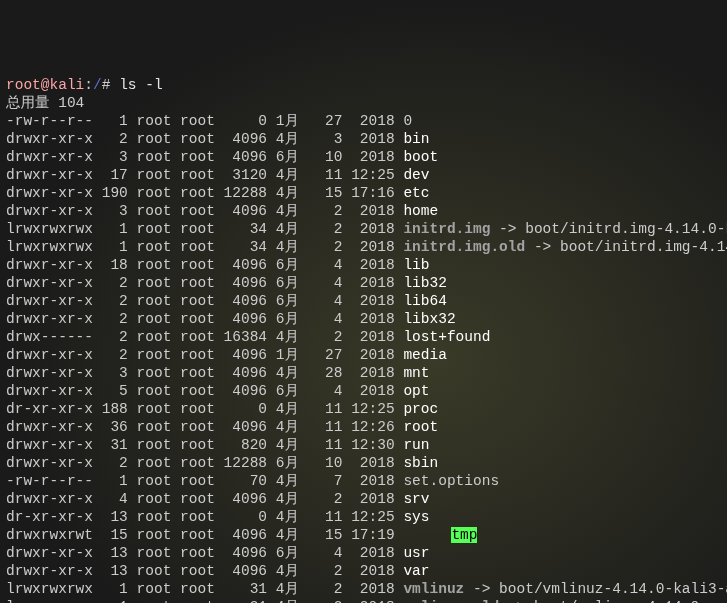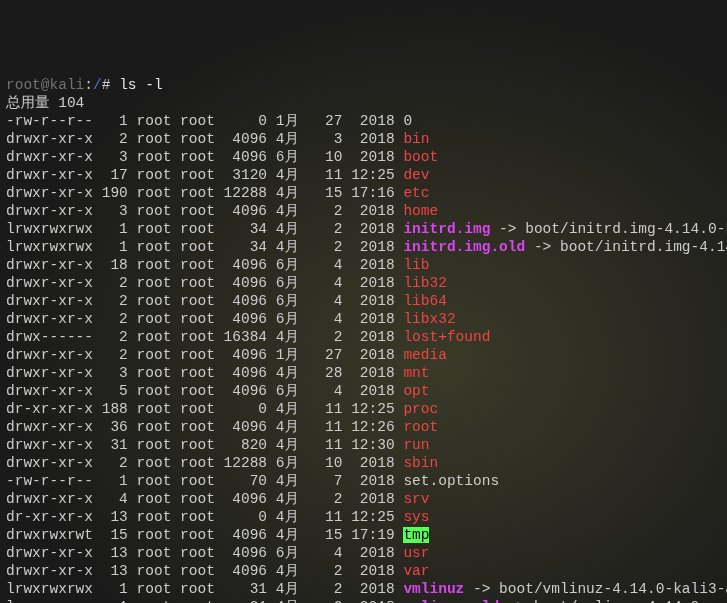--- a/index.html
+++ b/index.html
@@ -9,25 +9,25 @@
       color: #cccccc;
       font-family: 'Courier New', monospace;
       font-size: 14.5px;
       line-height: 18px;
       padding: 4px 6px;
       white-space: pre;
       width: 727px;
       height: 603px;
       overflow: hidden;
     }
-    .blue { color: #ef4444; }
-    .cyan { color: #d946ef; font-weight: bold; }
+    .blue { color: #ffffff; }
+    .cyan { color: #a3a3a3; font-weight: bold; }
     .white { color: #e5e5e5; }
-    .greenbg { background: #55ff55; color: #000000; }
-    .prompt-user { color: #737373; text-align: center; }
+    .greenbg { background: #55ff55; color: #000000; margin-left: 48px; }
+    .prompt-user { color: #fca5a5; text-align: center; }
     .prompt-path { color: #5b6dcd; }
     .row { display: block; }
   </style>
 </head>
 <body>
 
 
 
 <div id="terminal"><span class="row"><span class="prompt-user">root@kali</span><span>:</span><span class="prompt-path">/</span><span># </span><span class="white">ls -l</span></span><span class="row">总用量 104</span><span class="row">-rw-r--r--   1 root root     0 1月   27  2018 <span class="">0</span></span><span class="row">drwxr-xr-x   2 root root  4096 4月    3  2018 <span class="blue">bin</span></span><span class="row">drwxr-xr-x   3 root root  4096 6月   10  2018 <span class="blue">boot</span></span><span class="row">drwxr-xr-x  17 root root  3120 4月   11 12:25 <span class="blue">dev</span></span><span class="row">drwxr-xr-x 190 root root 12288 4月   15 17:16 <span class="blue">etc</span></span><span class="row">drwxr-xr-x   3 root root  4096 4月    2  2018 <span class="blue">home</span></span><span class="row">lrwxrwxrwx   1 root root    34 4月    2  2018 <span class="cyan">initrd.img</span><span> -&gt; boot/initrd.img-4.14.0-kali3-amd64</span></span><span class="row">lrwxrwxrwx   1 root root    34 4月    2  2018 <span class="cyan">initrd.img.old</span><span> -&gt; boot/initrd.img-4.14.0-kali3-amd64</span></span><span class="row">drwxr-xr-x  18 root root  4096 6月    4  2018 <span class="blue">lib</span></span><span class="row">drwxr-xr-x   2 root root  4096 6月    4  2018 <span class="blue">lib32</span></span><span class="row">drwxr-xr-x   2 root root  4096 6月    4  2018 <span class="blue">lib64</span></span><span class="row">drwxr-xr-x   2 root root  4096 6月    4  2018 <span class="blue">libx32</span></span><span class="row">drwx------   2 root root 16384 4月    2  2018 <span class="blue">lost+found</span></span><span class="row">drwxr-xr-x   2 root root  4096 1月   27  2018 <span class="blue">media</span></span><span class="row">drwxr-xr-x   3 root root  4096 4月   28  2018 <span class="blue">mnt</span></span><span class="row">drwxr-xr-x   5 root root  4096 6月    4  2018 <span class="blue">opt</span></span><span class="row">dr-xr-xr-x 188 root root     0 4月   11 12:25 <span class="blue">proc</span></span><span class="row">drwxr-xr-x  36 root root  4096 4月   11 12:26 <span class="blue">root</span></span><span class="row">drwxr-xr-x  31 root root   820 4月   11 12:30 <span class="blue">run</span></span><span class="row">drwxr-xr-x   2 root root 12288 6月   10  2018 <span class="blue">sbin</span></span><span class="row">-rw-r--r--   1 root root    70 4月    7  2018 <span class="">set.options</span></span><span class="row">drwxr-xr-x   4 root root  4096 4月    2  2018 <span class="blue">srv</span></span><span class="row">dr-xr-xr-x  13 root root     0 4月   11 12:25 <span class="blue">sys</span></span><span class="row">drwxrwxrwt  15 root root  4096 4月   15 17:19 <span class="greenbg">tmp</span></span><span class="row">drwxr-xr-x  13 root root  4096 6月    4  2018 <span class="blue">usr</span></span><span class="row">drwxr-xr-x  13 root root  4096 4月    2  2018 <span class="blue">var</span></span><span class="row">lrwxrwxrwx   1 root root    31 4月    2  2018 <span class="cyan">vmlinuz</span><span> -&gt; boot/vmlinuz-4.14.0-kali3-amd64</span></span><span class="row">lrwxrwxrwx   1 root root    31 4月    2  2018 <span class="cyan">vmlinuz.old</span><span> -&gt; boot/vmlinuz-4.14.0-</span></span></div>
 

